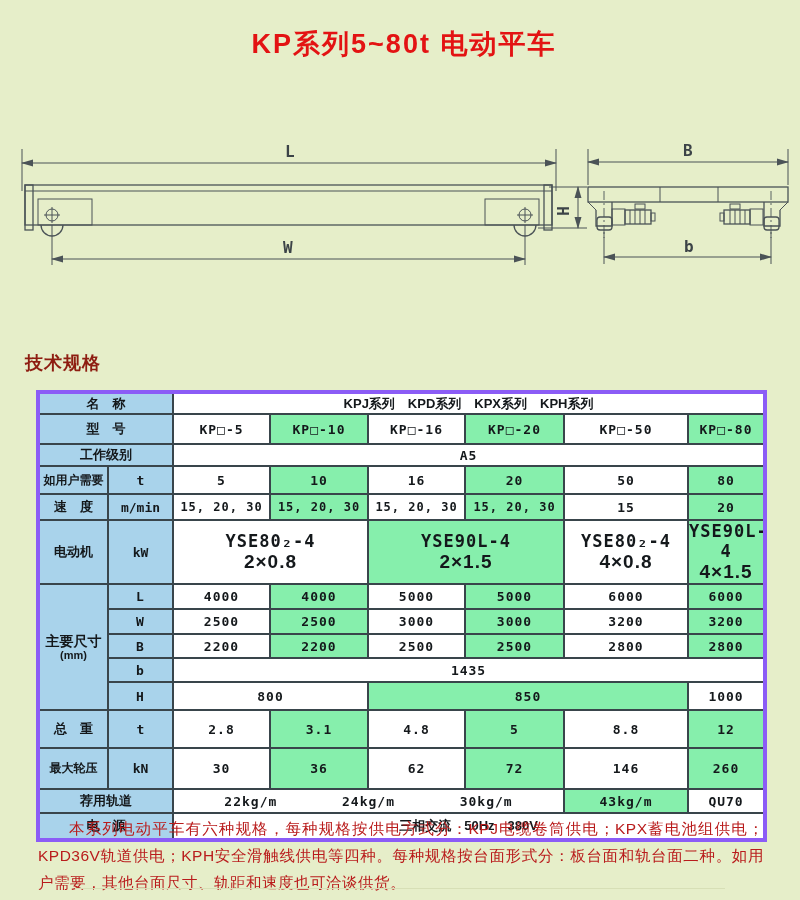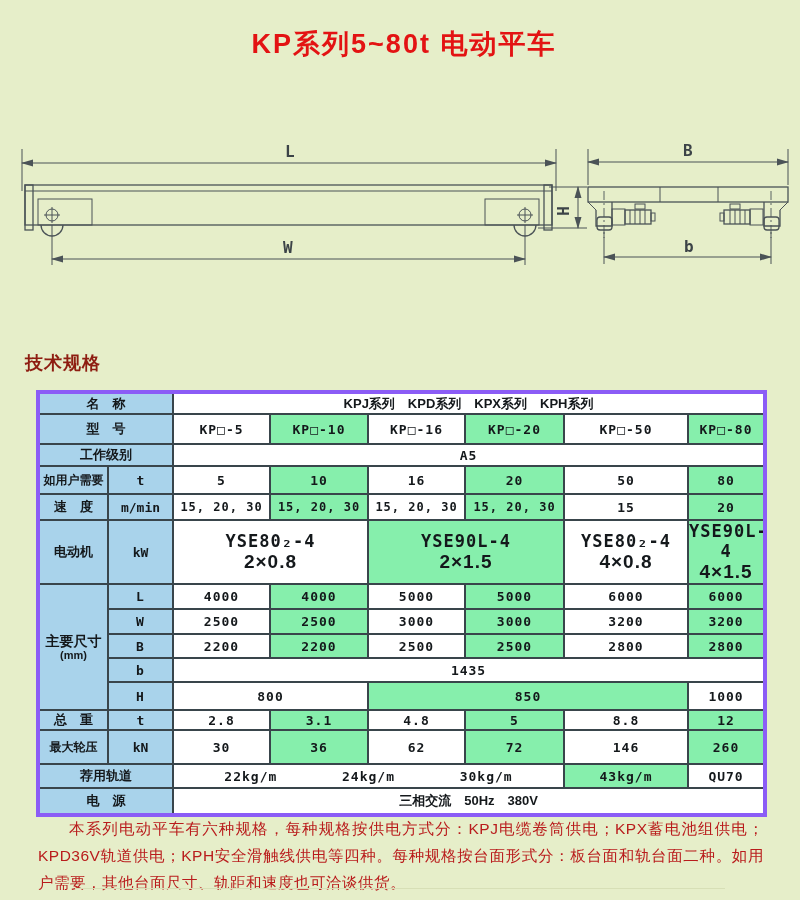--- a/index.html
+++ b/index.html
@@ -39,21 +39,21 @@
     padding:0;overflow:hidden;
     font-size:13px;font-weight:700;color:#14181b;
   }
   td.lb{background:#a9d3eb;}                
   td.g{background:#ffffff;margin-left:16px;}                 
   td.bl{background:#86efac;}                
   td.num{font-family:"DejaVu Sans Mono", monospace;font-size:13px;letter-spacing:1px;}
   td.unit{font-family:"DejaVu Sans Mono", monospace;font-size:11px;letter-spacing:0;}
   .r1{height:22px}.r2{height:30px}.r3{height:22px}.r4{height:28px}.r5{height:26px}
   .r6{height:41px}.r7{height:25px}.r8{height:25px}.r9{height:24px}.r10{height:24px}
-  .r11{height:28px}.r12{height:20px}.r13{height:34px}.r14{height:24px}.r15{height:27px}
+  .r11{height:28px}.r12{height:38px}.r13{height:41px}.r14{height:24px}.r15{height:27px}
   .motor-model{font-family:"DejaVu Sans Mono", monospace;font-size:17px;letter-spacing:1px;}
   .motor-power{font-family:Liberation Sans, sans-serif;font-size:19px;letter-spacing:1px;}
   .dims-label{font-size:14px;line-height:15px;}
   .dims-mm{font-size:11px;font-weight:700;}
   .rail-group{display:flex;justify-content:space-around;align-items:center;
     font-family:"DejaVu Sans Mono", monospace;font-size:13px;font-weight:700;letter-spacing:1px;
     padding:0 18px;}
   .footer-note{
     position:absolute;top:815px;left:38px;width:726px;margin:0;
     font-size:15.5px;line-height:27px;letter-spacing:0.5px;

